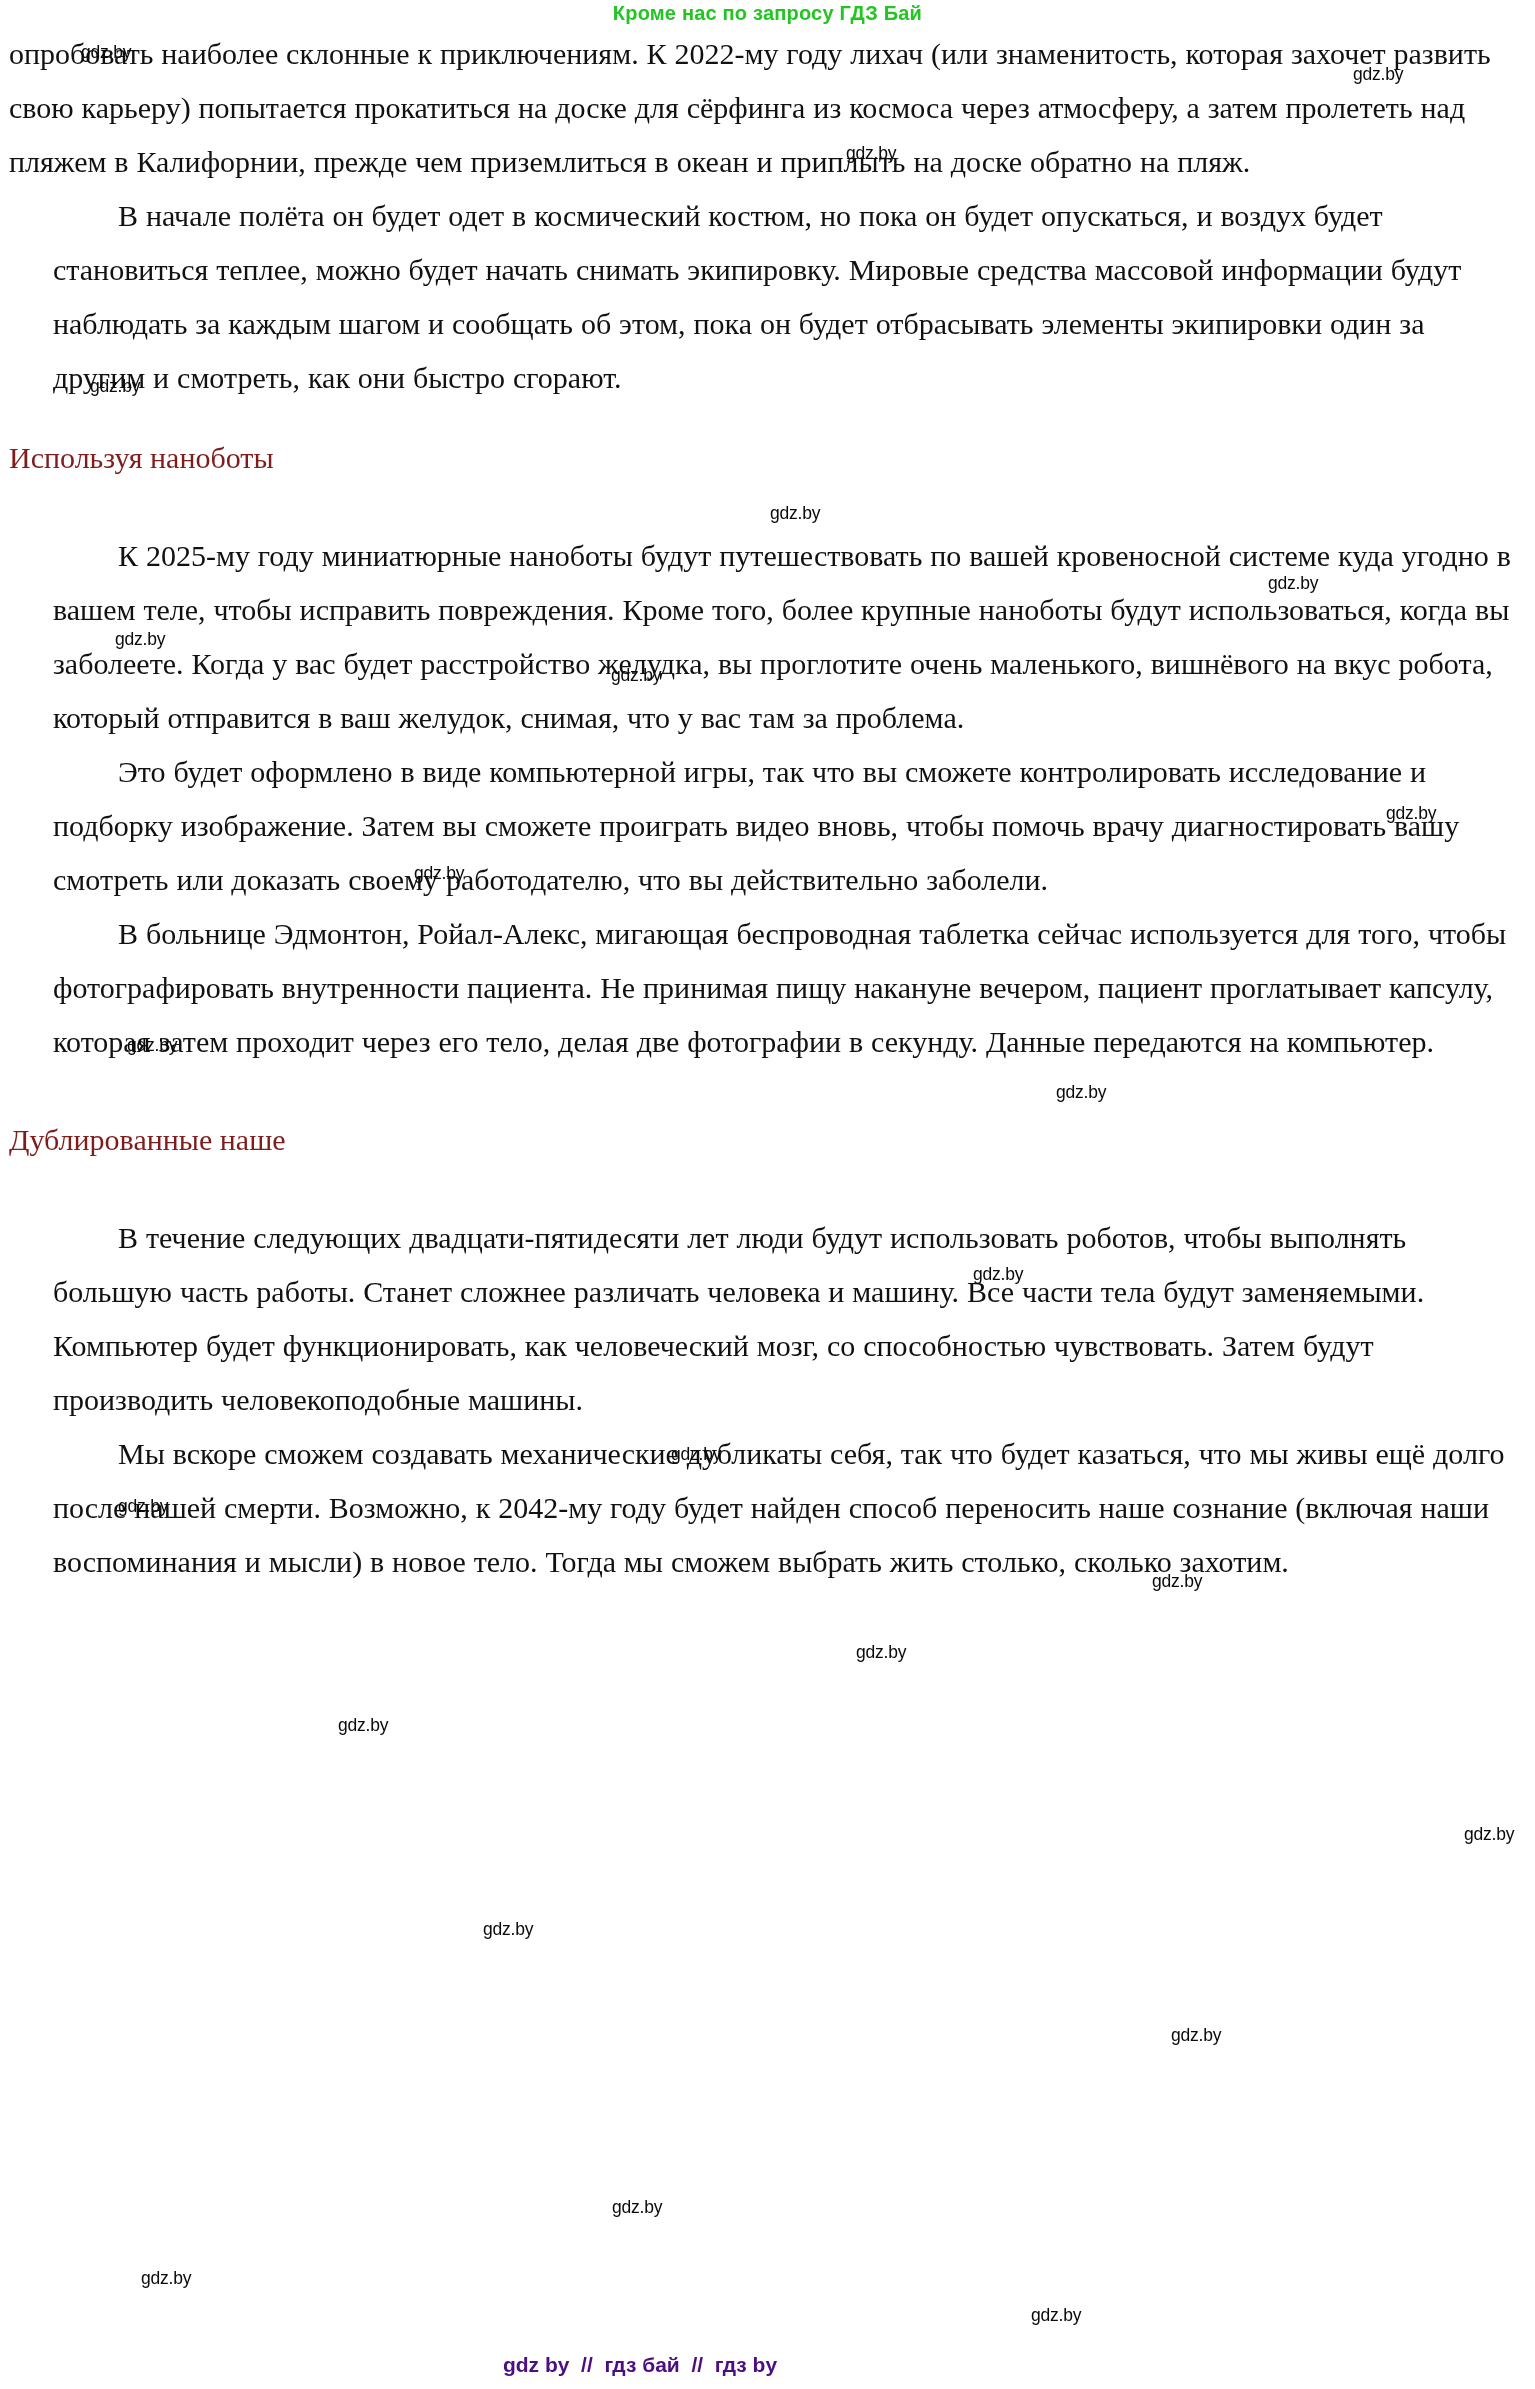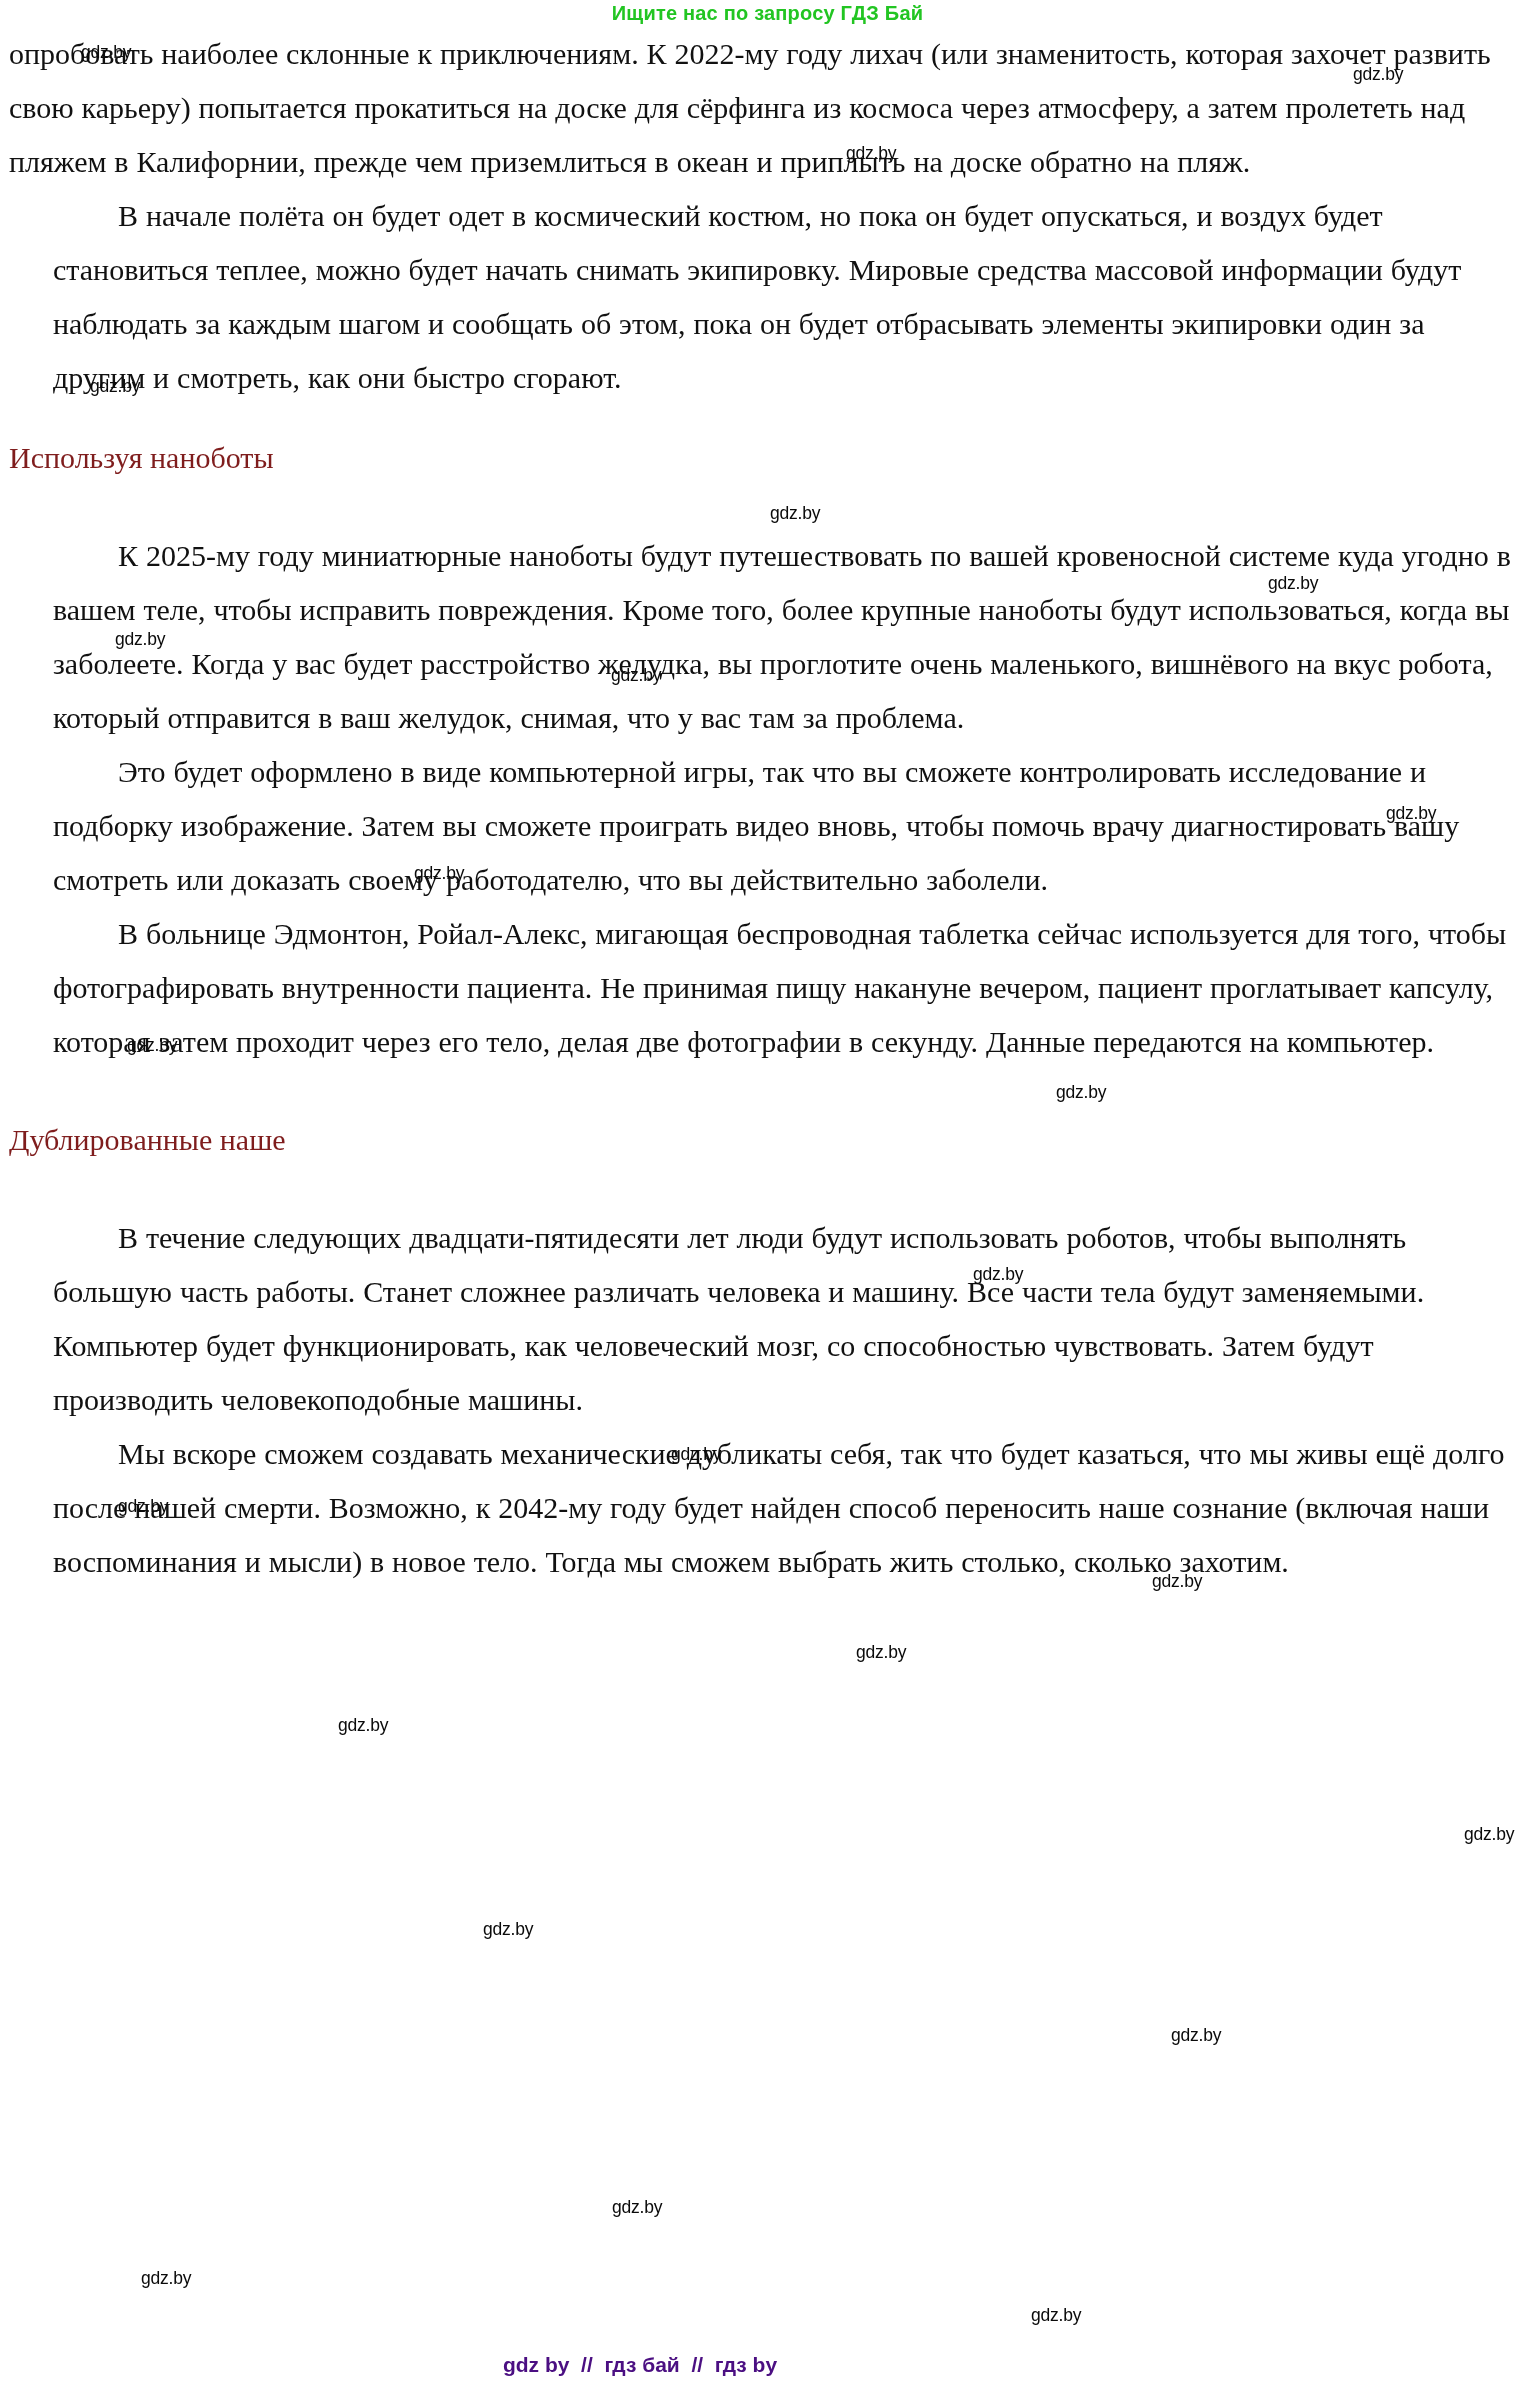--- a/index.html
+++ b/index.html
@@ -96,21 +96,21 @@
     color: #4b0f82;
     white-space: pre;
   }
 </style>
 </head>
 <body>
 
 <div class="page">
 
   <div class="site-header">
-    <span class="header-text">Ищите нас по запросу ГДЗ Бай</span>
+    <span class="header-text">Кроме нас по запросу ГДЗ Бай</span>
   </div>
 
   <div class="doc-body">
 
     <p class="para">опробовать наиболее склонные к приключениям. К 2022-му году лихач (или знаменитость, которая захочет развить свою карьеру) попытается прокатиться на доске для сёрфинга из космоса через атмосферу, а затем пролететь над пляжем в Калифорнии, прежде чем приземлиться в океан и приплыть на доске обратно на пляж.</p>
 
     <p class="para indent">В начале полёта он будет одет в космический костюм, но пока он будет опускаться, и воздух будет становиться теплее, можно будет начать снимать экипировку. Мировые средства массовой информации будут наблюдать за каждым шагом и сообщать об этом, пока он будет отбрасывать элементы экипировки один за другим и смотреть, как они быстро сгорают.</p>
 
     <div class="spacer-sm"></div>
 

